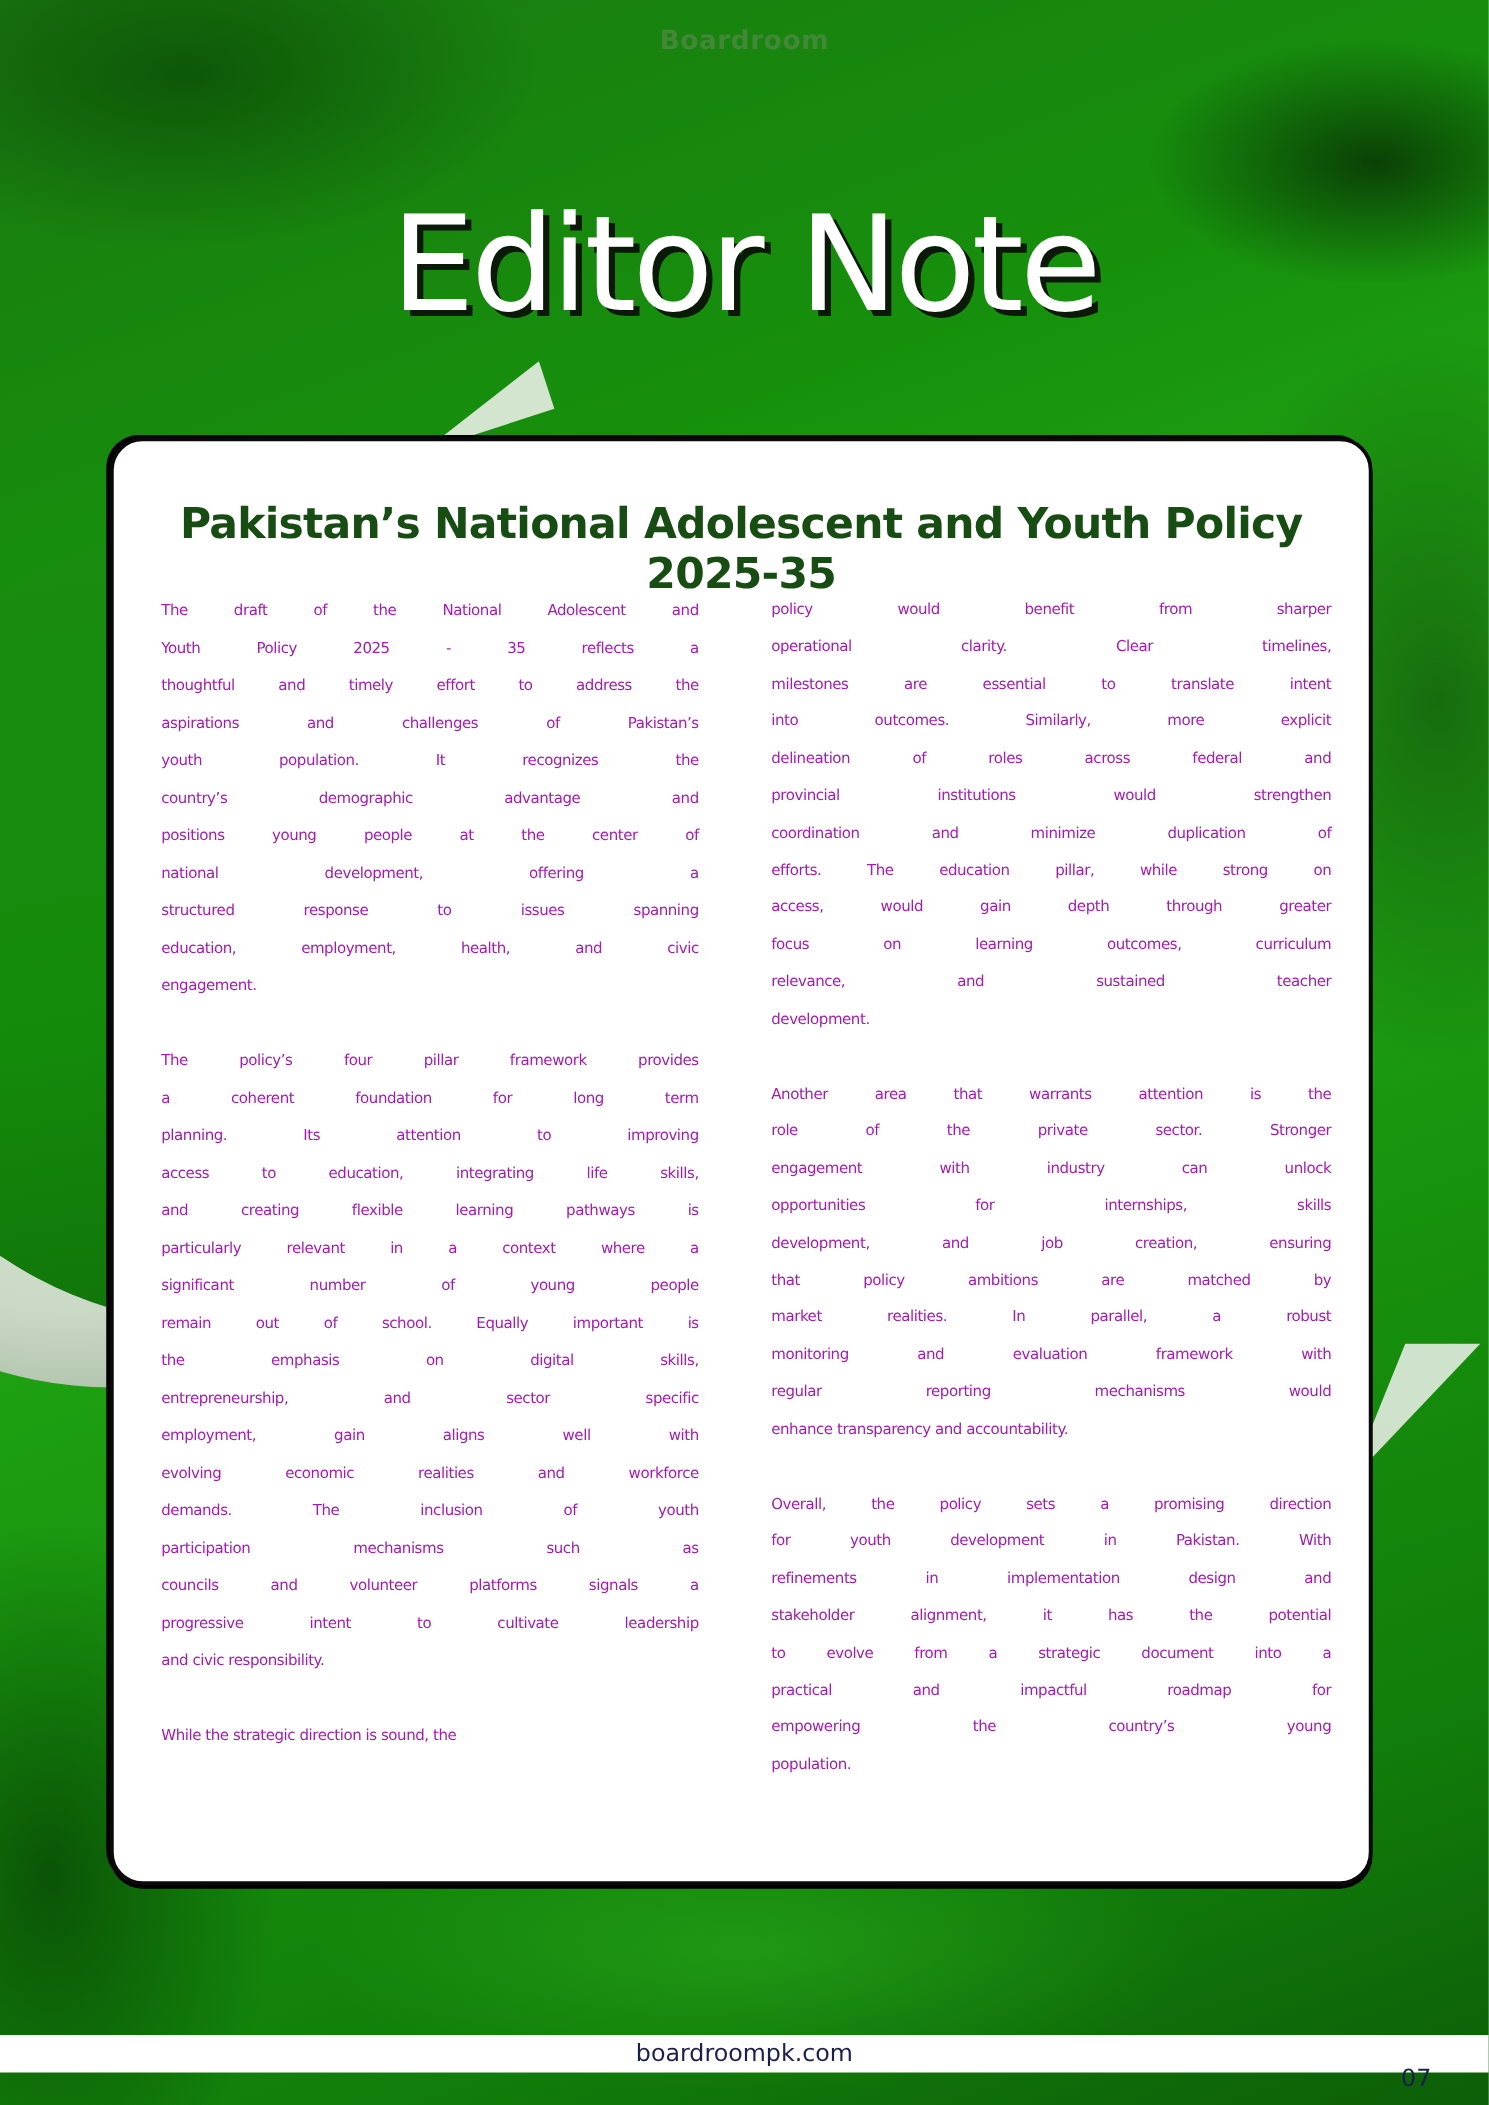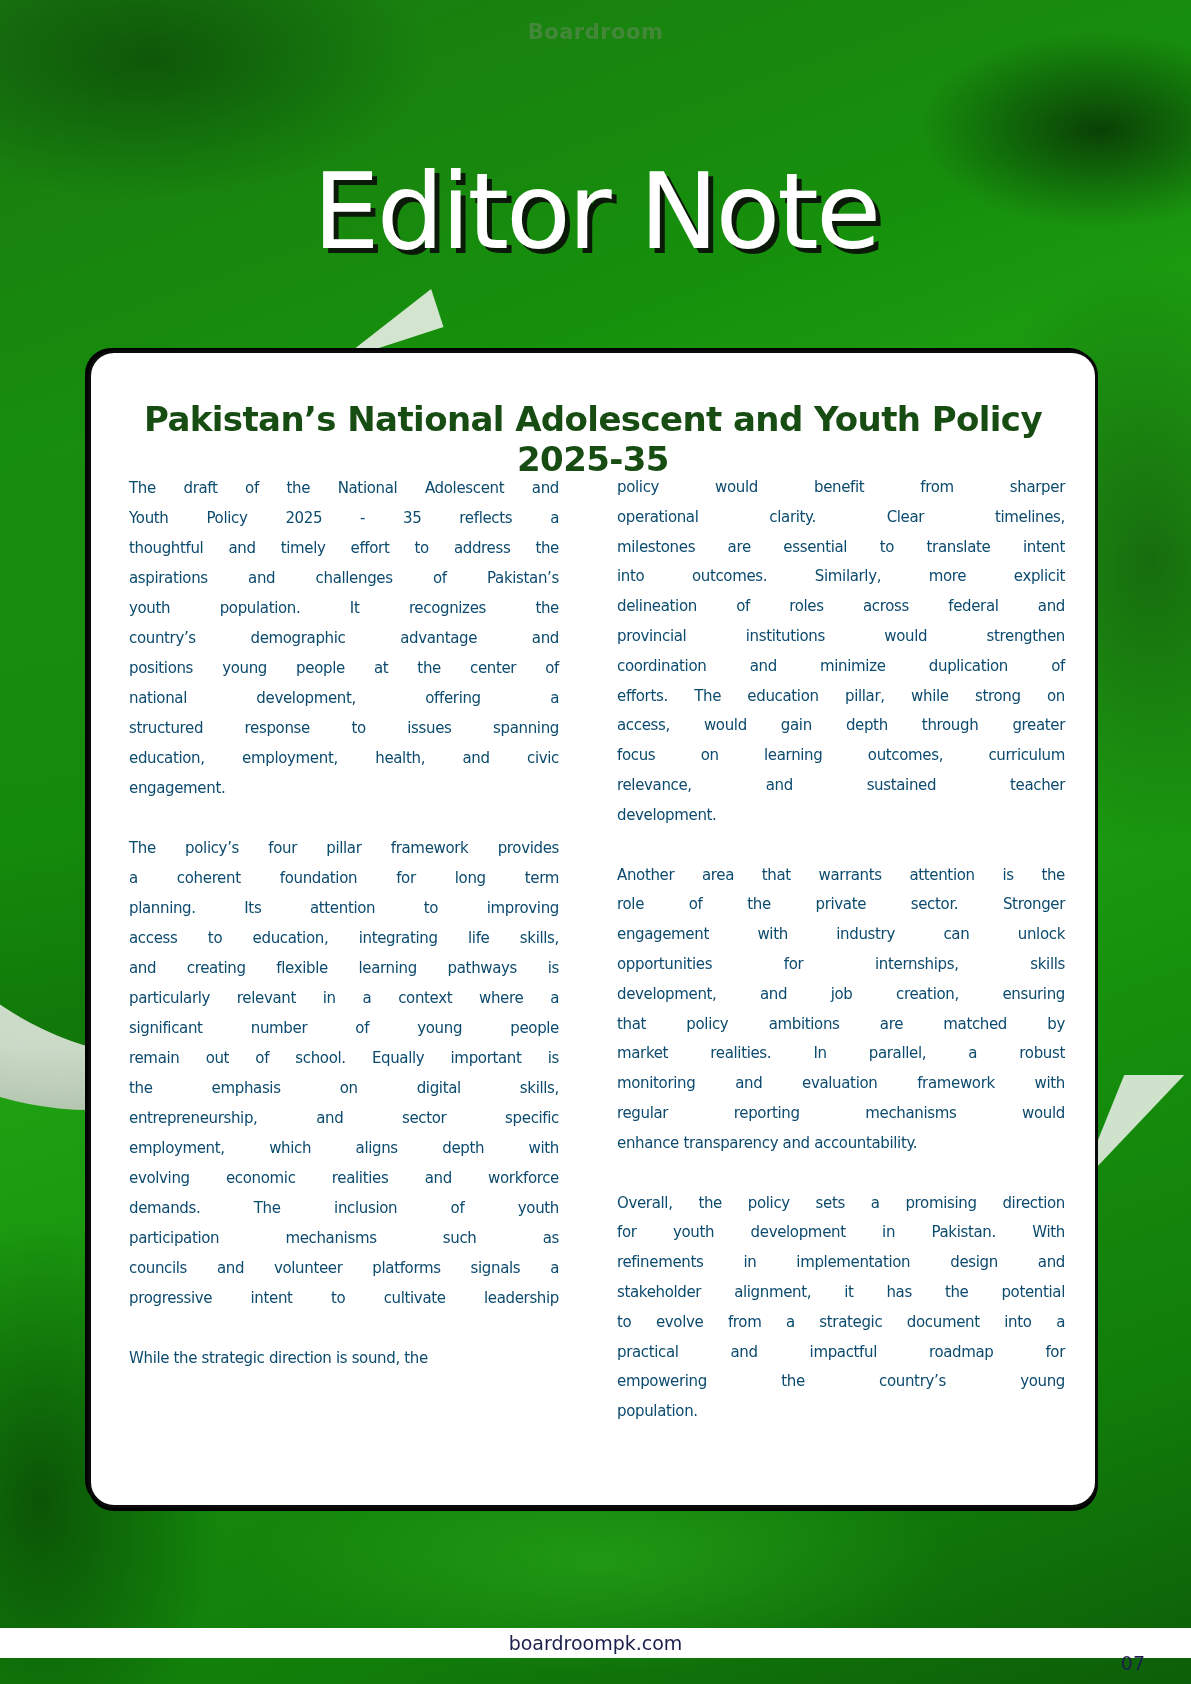--- a/index.html
+++ b/index.html
@@ -51,21 +51,21 @@
     box-shadow: -3px -2px 0 #000, 0 3px 0 #000;
     box-sizing: border-box;
   }
   .card-title {
     position: absolute; left: 0; top: 46px; width: 100%; text-align: center;
     font-family: "DejaVu Sans", sans-serif; font-weight: bold; font-size: 34px;
     color: #174d12; letter-spacing: -0.6px;
   }
   .col {
     position: absolute; top: 120px; width: 430px;
-    font-family: "DejaVu Sans", sans-serif; font-size: 15px; color: #0c4a6e;
+    font-family: "DejaVu Sans", sans-serif; font-size: 12px; color: #a21caf;
   }
   .col.left { left: 38px; }
   .col.right { left: 526px; width: 448px; }
   .line {
     height: 30px; line-height: 30px; white-space: nowrap;
     text-align: justify; text-align-last: justify; letter-spacing: -0.35px;
   }
   .line.last { text-align-last: left; }
   .para-gap { height: 30px; }
   .right .line { height: 29.8px; line-height: 29.8px; }
@@ -113,26 +113,27 @@
         <div class="line">The policy’s four pillar framework provides</div>
         <div class="line">a coherent foundation for long term</div>
         <div class="line">planning. Its attention to improving</div>
         <div class="line">access to education, integrating life skills,</div>
         <div class="line">and creating flexible learning pathways is</div>
         <div class="line">particularly relevant in a context where a</div>
         <div class="line">significant number of young people</div>
         <div class="line">remain out of school. Equally important is</div>
         <div class="line">the emphasis on digital skills,</div>
         <div class="line">entrepreneurship, and sector specific</div>
-        <div class="line">employment, which aligns depth with</div>
+        <div class="line">employment, gain aligns well with</div>
         <div class="line">evolving economic realities and workforce</div>
         <div class="line">demands. The inclusion of youth</div>
         <div class="line">participation mechanisms such as</div>
         <div class="line">councils and volunteer platforms signals a</div>
         <div class="line">progressive intent to cultivate leadership</div>
+        <div class="line last">and civic responsibility.</div>
       </div>
       <div class="para-gap"></div>
       <div class="para">
         <div class="line last">While the strategic direction is sound, the</div>
       </div>
     </div>
   <div class="col right">
       <div class="para">
         <div class="line">policy would benefit from sharper</div>
         <div class="line">operational clarity. Clear timelines,</div>

